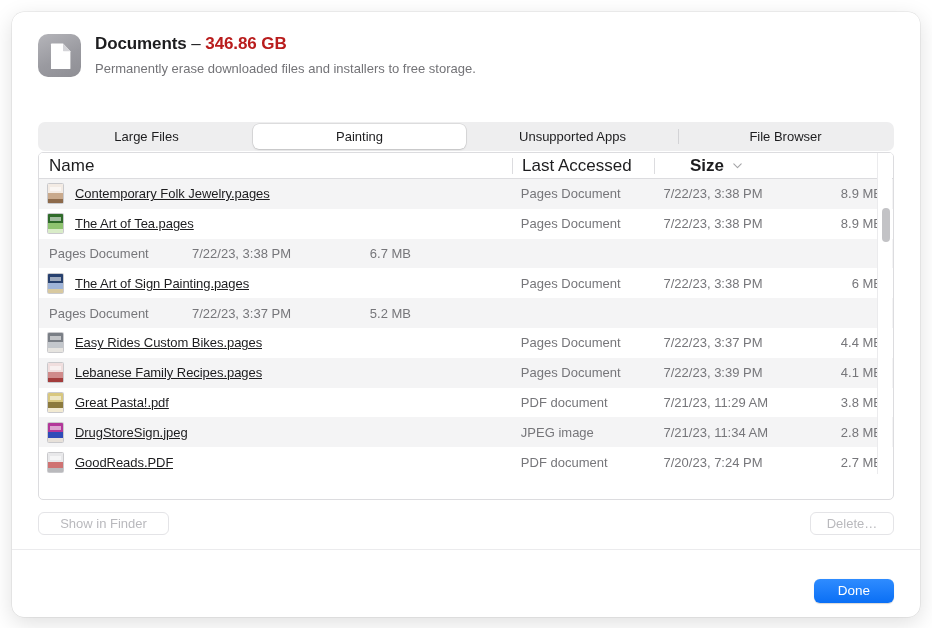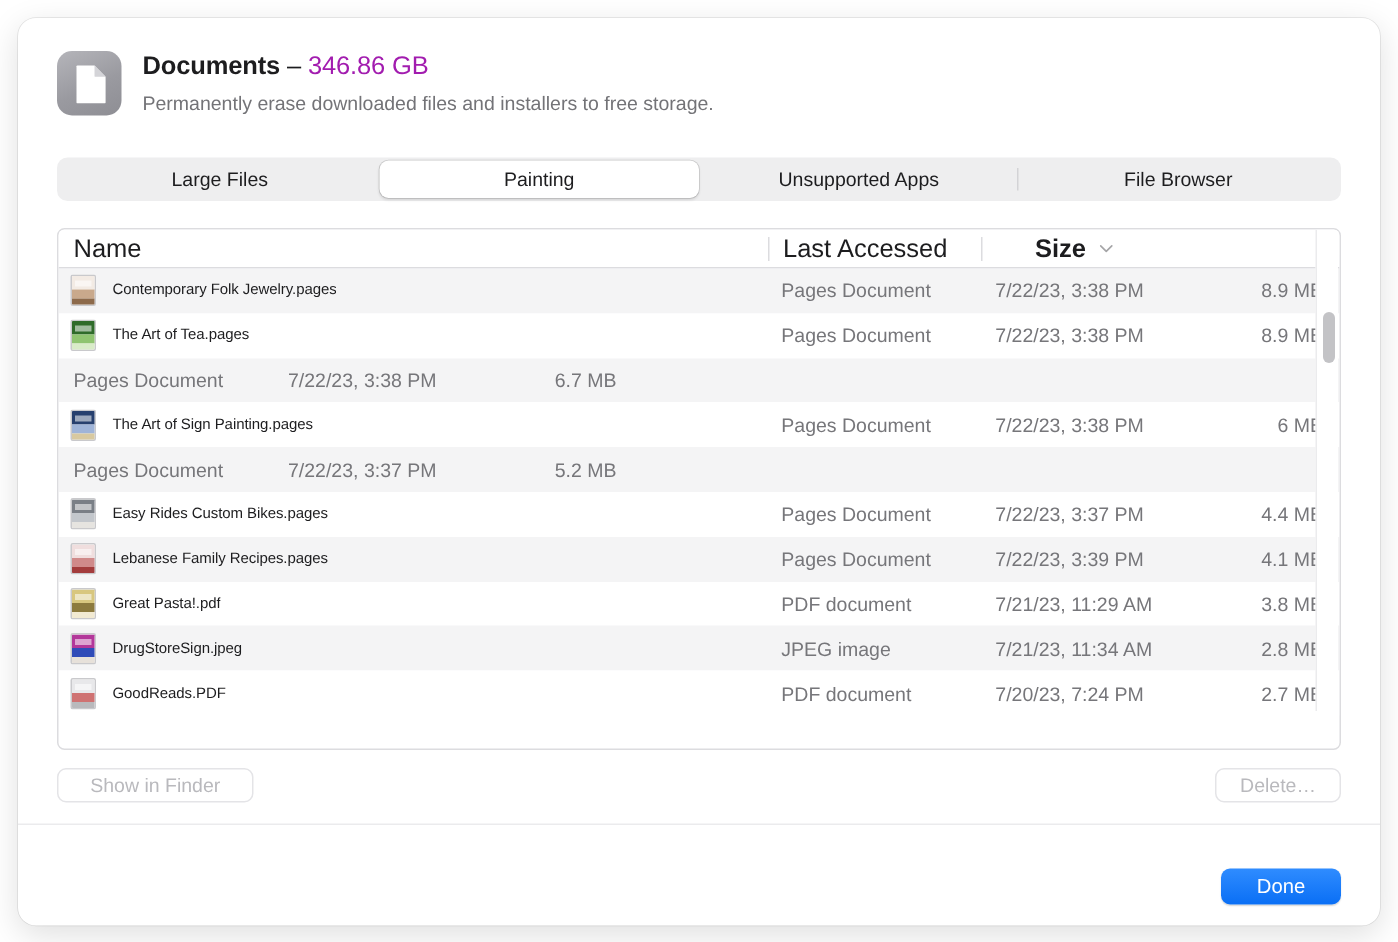--- a/index.html
+++ b/index.html
@@ -65,35 +65,35 @@
 
   .title-line {
     font-size: 17px;
     line-height: 22px;
     color: #1d1d1f;
     letter-spacing: -0.1px;
     white-space: nowrap;
   }
   .title-line .t-name { font-weight: 600; }
   .title-line .t-sep  { font-weight: 400; color: #1d1d1f; }
-  .title-line .t-size { font-weight: 400; color: #a21caf; }
+  .title-line .t-size { font-weight: 700; color: #b91c1c; }
 
   .subtitle {
     margin-top: 5px;
     font-size: 13px;
     line-height: 17px;
     color: #737377;
     white-space: nowrap;
   }
 
   
   .tabbar {
     position: absolute;
     left: 26px;
-    top: 93px;
+    top: 110px;
     width: 856px;
     height: 29px;
     background: #eeeeef;
     border-radius: 7px;
     display: flex;
     align-items: center;
     padding: 2px;
   }
 
   .tab {
@@ -209,26 +209,27 @@
     overflow: hidden;
     position: relative;
   }
   .thumb i {
     position: absolute;
     display: block;
   }
 
   .fname {
     margin-left: 11px;
-    font-size: 10px;
+    font-size: 13px;
     color: #1d1d1f;
     white-space: nowrap;
     overflow: hidden;
     text-overflow: ellipsis;
     letter-spacing: -0.05px;
+    text-decoration: underline;
   }
 
   .cell-kind {
     width: 143px;
     padding-left: 10px;
     font-size: 13px;
     color: #76767a;
     white-space: nowrap;
   }
   .cell-date {

